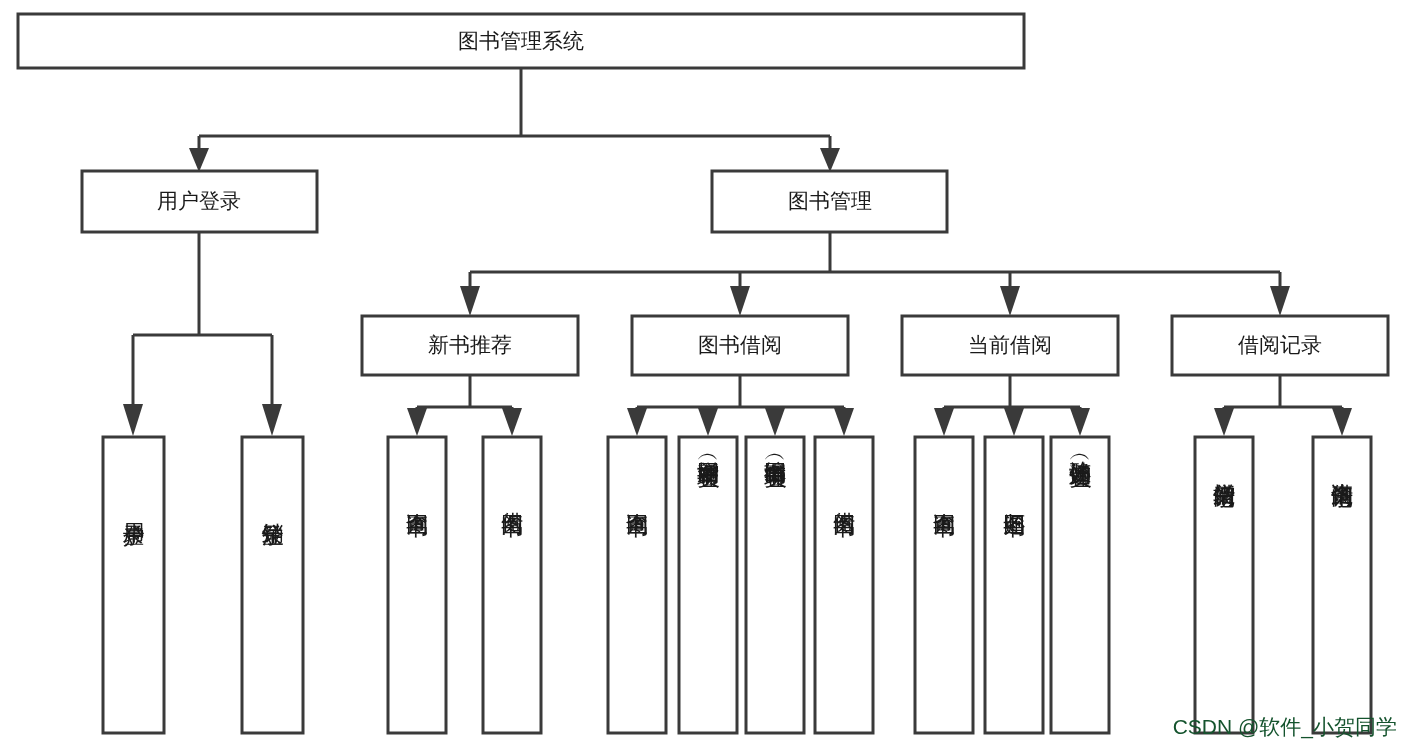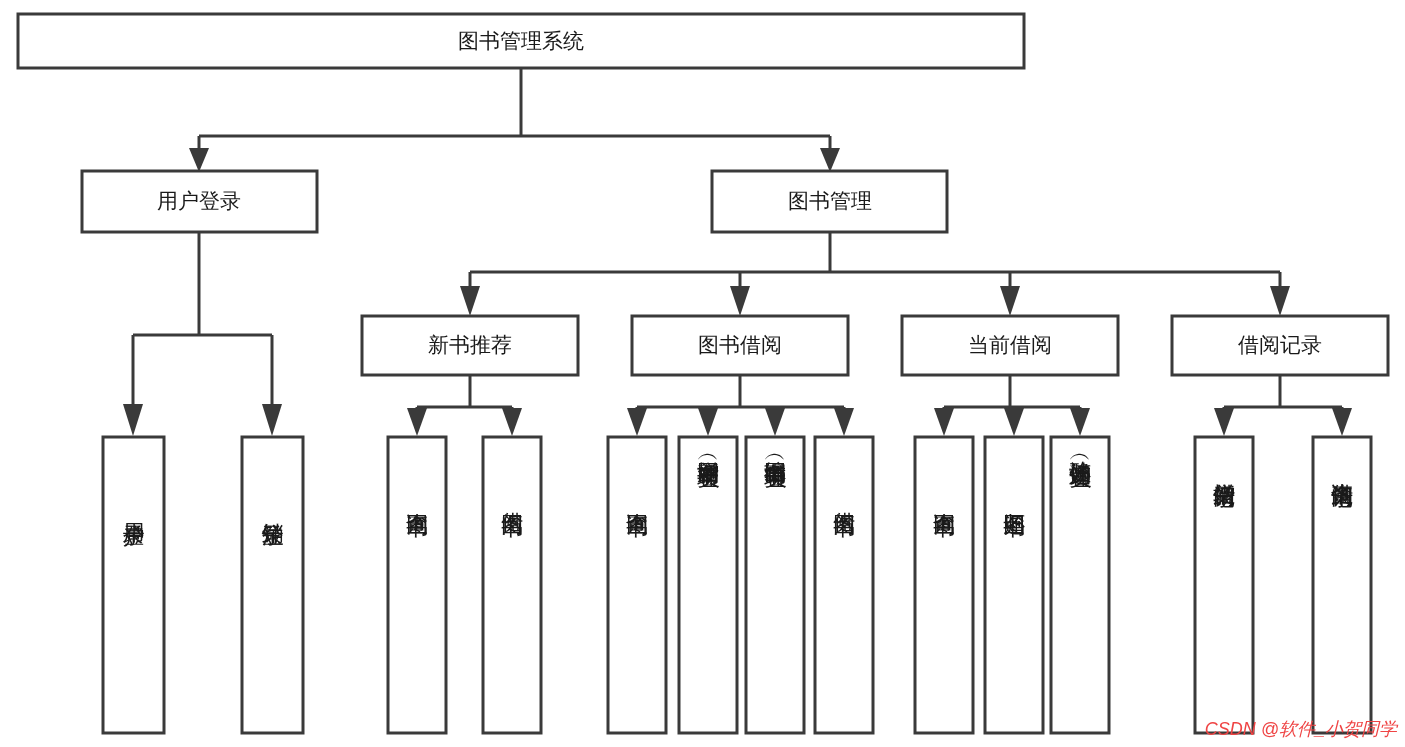--- a/index.html
+++ b/index.html
@@ -61,24 +61,23 @@
     align-items: center;
     justify-content: flex-start;
     white-space: nowrap;
     pointer-events: none;
   }
   .watermark {
     position: absolute;
     right: 8px;
     bottom: 6px;
     font-family: "Liberation Sans", "DejaVu Sans", sans-serif;
-    font-size: 18px;
-    color: #ef4444;
+    font-size: 21px;
+    color: #14532d;
     white-space: nowrap;
-    font-style: italic;
   }
 </style>
 </head>
 <body>
 
 <div id="diagram-root">
 
   <svg id="tree-svg" viewBox="0 0 1405 747">
 
     <g>

